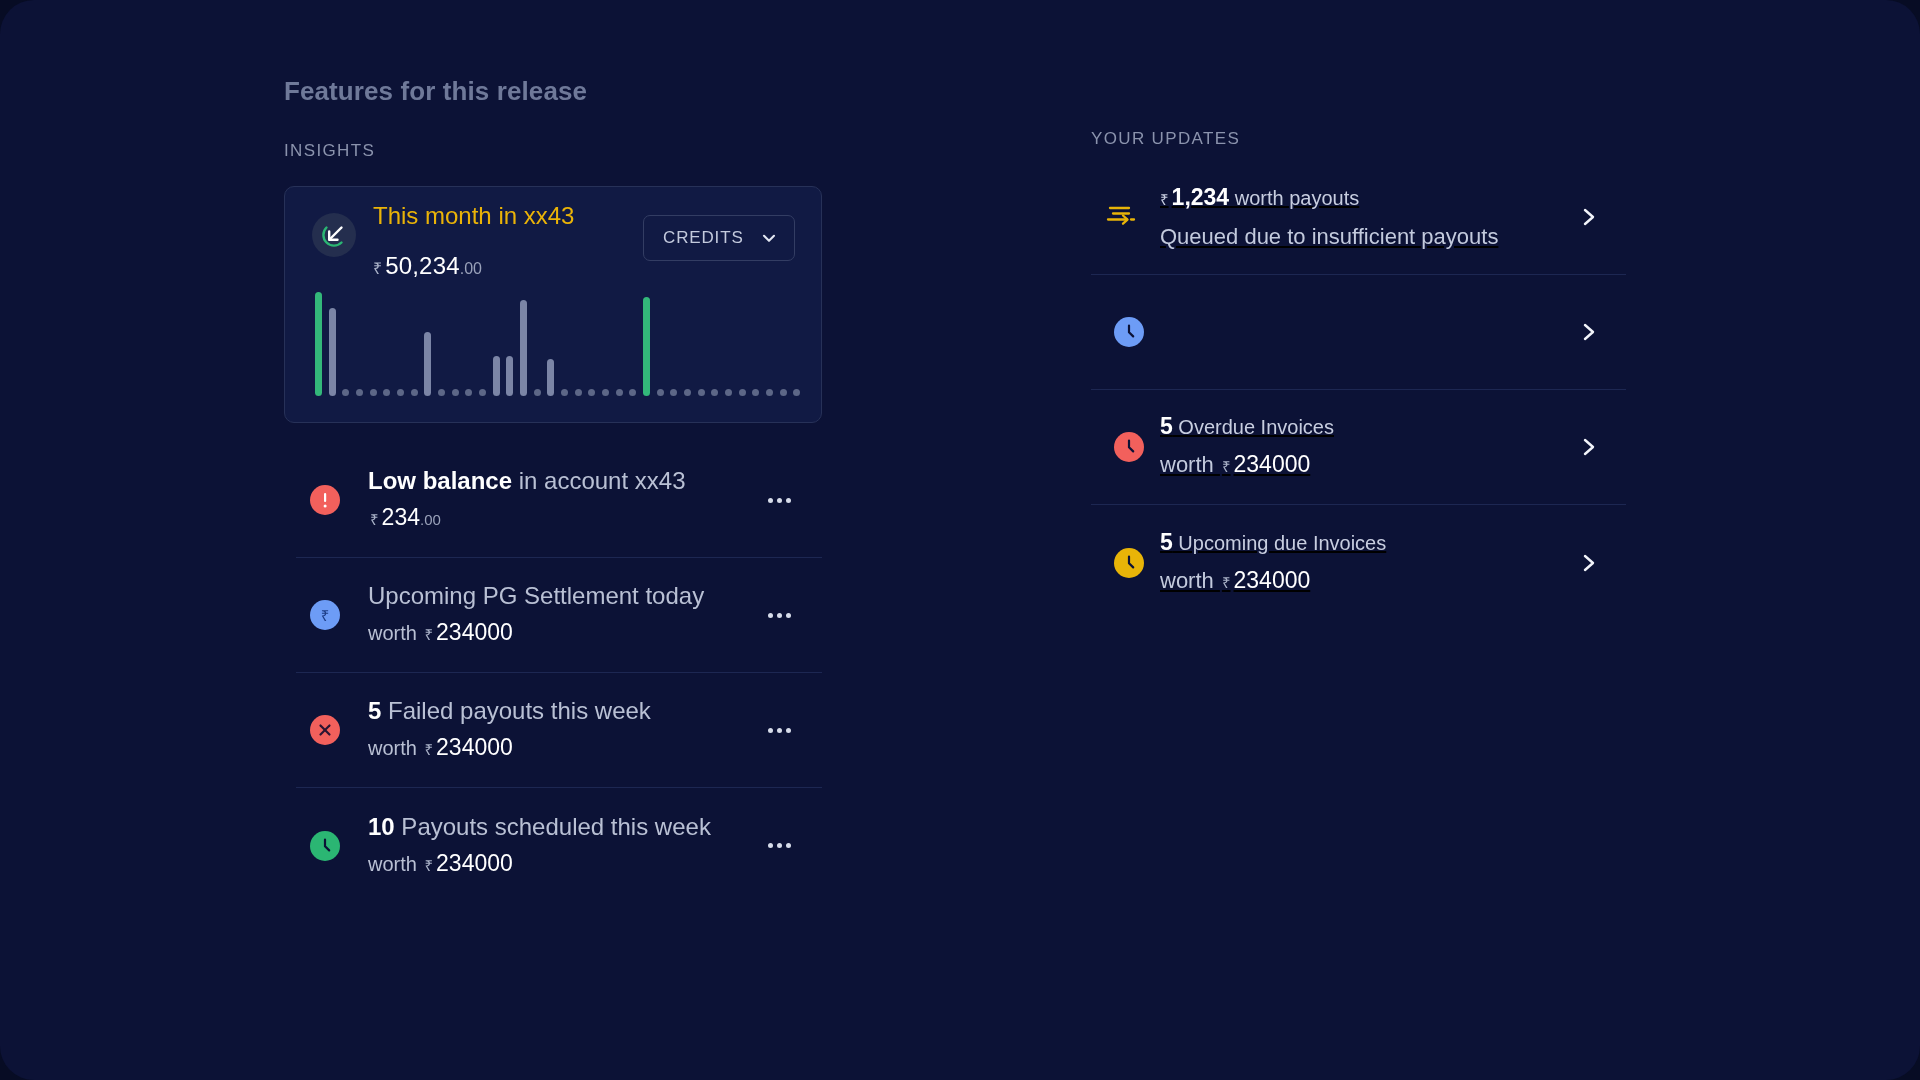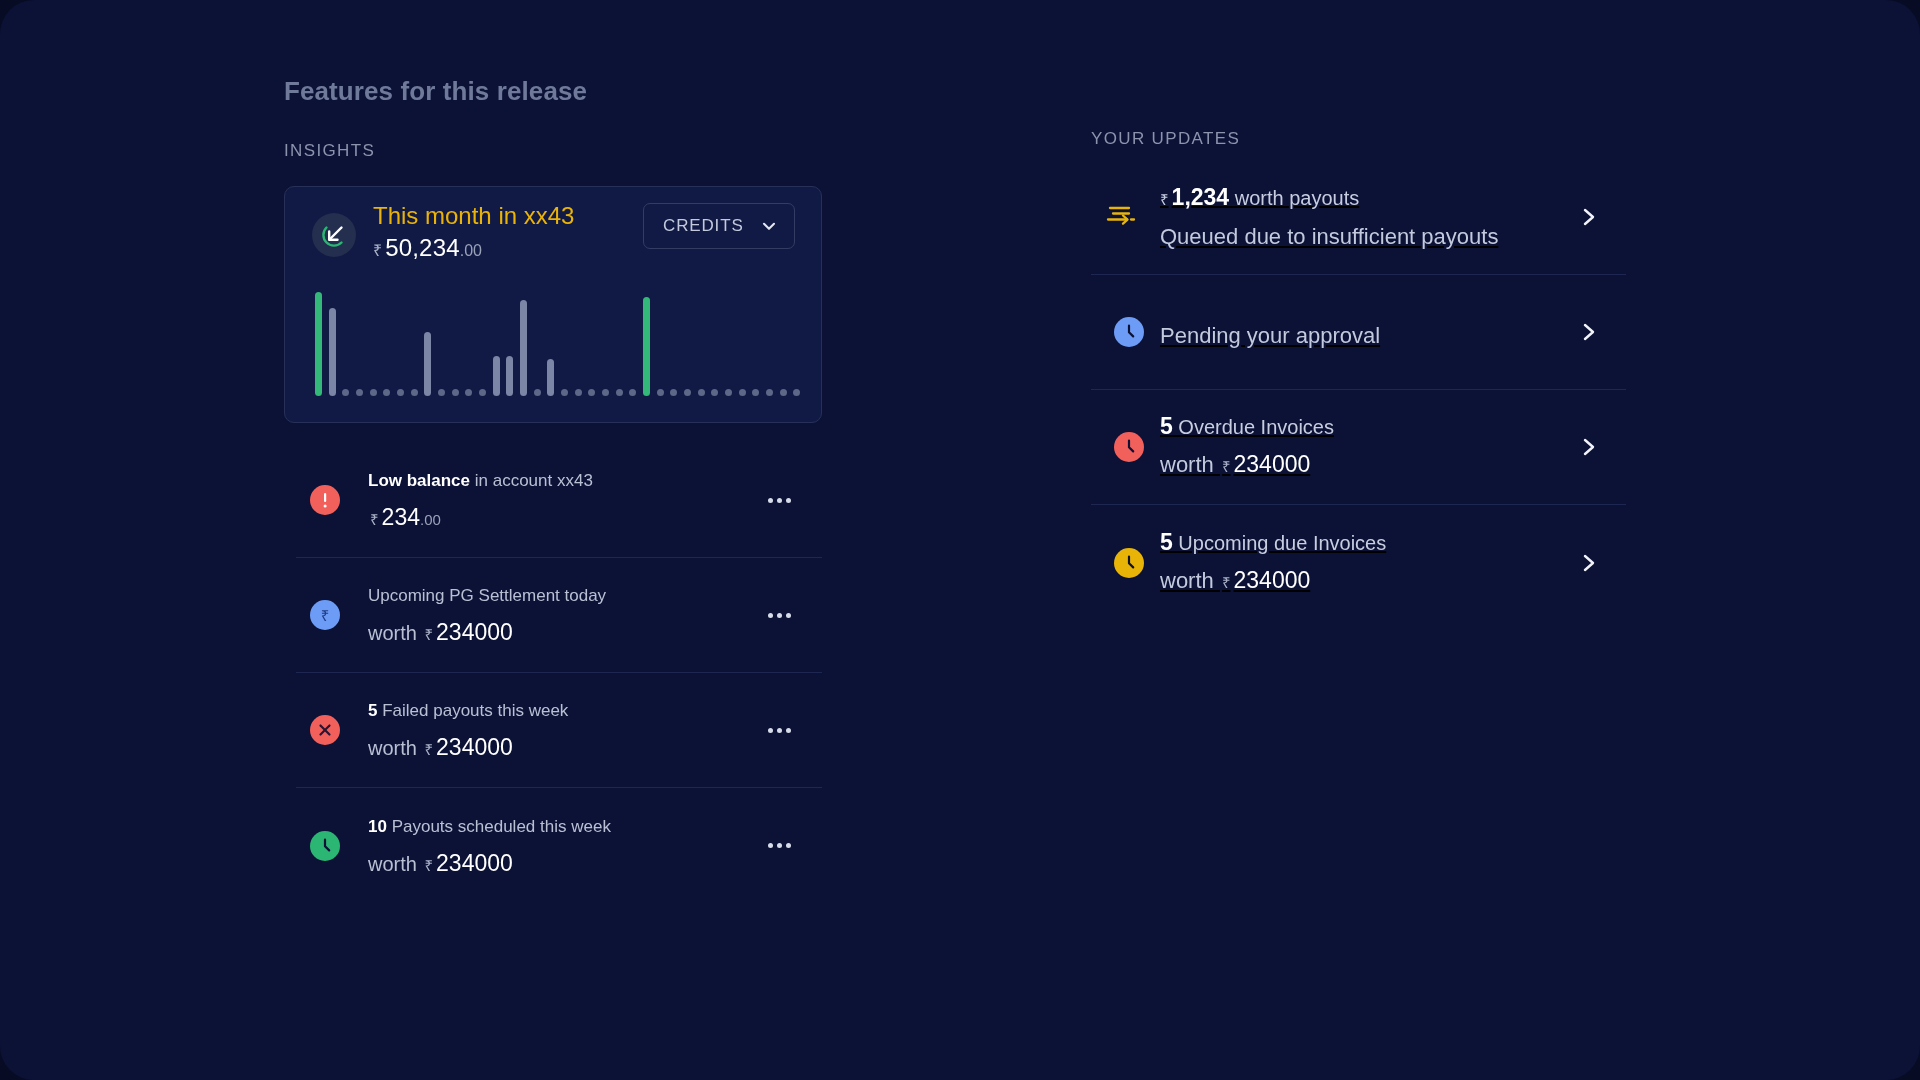--- a/index.html
+++ b/index.html
@@ -77,33 +77,33 @@
     position: absolute;
     left: 88px;
     top: 16px;
   }
   .card-head-title {
     font-size: 24px;
     color: #eab308;
     line-height: 26px;
   }
   .card-amount {
-    margin-top: 6px;
+    margin-top: 24px;
     color: #ffffff;
     line-height: 26px;
     white-space: nowrap;
   }
   .card-amount .rupee { font-size: 16px; color: #aab2c8; margin-right: 3px; }
   .card-amount .major { font-size: 24px; letter-spacing: 0.2px; }
   .card-amount .minor { font-size: 16px; color: #9aa2ba; }
 
   .credits-dropdown {
     position: absolute;
     right: 26px;
-    top: 16px;
+    top: 28px;
     height: 46px;
     min-width: 152px;
     border: 1px solid #333d63;
     border-radius: 7px;
     display: flex;
     align-items: center;
     justify-content: space-between;
     padding: 0 16px 0 19px;
     cursor: pointer;
     background: transparent;
@@ -167,21 +167,21 @@
     align-items: center;
     justify-content: center;
     margin-left: 14px;
   }
 
   .insight-body {
     margin-left: 28px;
     flex: 1 1 auto;
   }
   .insight-line1 {
-    font-size: 17px;
+    font-size: 24px;
     color: #b9c0d4;
     line-height: 29px;
     white-space: nowrap;
   }
   .insight-line1 .strong { color: #ffffff; font-weight: bold; }
   .insight-line2 {
     margin-top: 8px;
     font-size: 20px;
     color: #b9c0d4;
     line-height: 29px;
@@ -435,21 +435,20 @@
       </div>
       <div class="update-row">
         <span class="u-icon">
           <span class="badge" style="background: rgb(109, 156, 246);">
             <svg width="30" height="30" viewBox="0 0 30 30">
               <polyline points="15,8.6 15,15.2 19.2,19.4" fill="none" stroke="#0c1236" stroke-width="2.2" stroke-linecap="round" stroke-linejoin="round"></polyline>
             </svg>
           </span>
         </span>
         <div class="u-body">
-          <div class="u-line2"><span>Pending your approval</span></div>
         </div>
         <span class="chevron-right">
           <svg width="22" height="30" viewBox="0 0 22 30">
             <polyline points="7,8 15,15 7,22" fill="none" stroke="#f2f4fa" stroke-width="2.4" stroke-linecap="round" stroke-linejoin="round"></polyline>
           </svg>
         </span>
       </div>
       <div class="update-row">
         <span class="u-icon">
           <span class="badge" style="background: rgb(242, 96, 92);">

